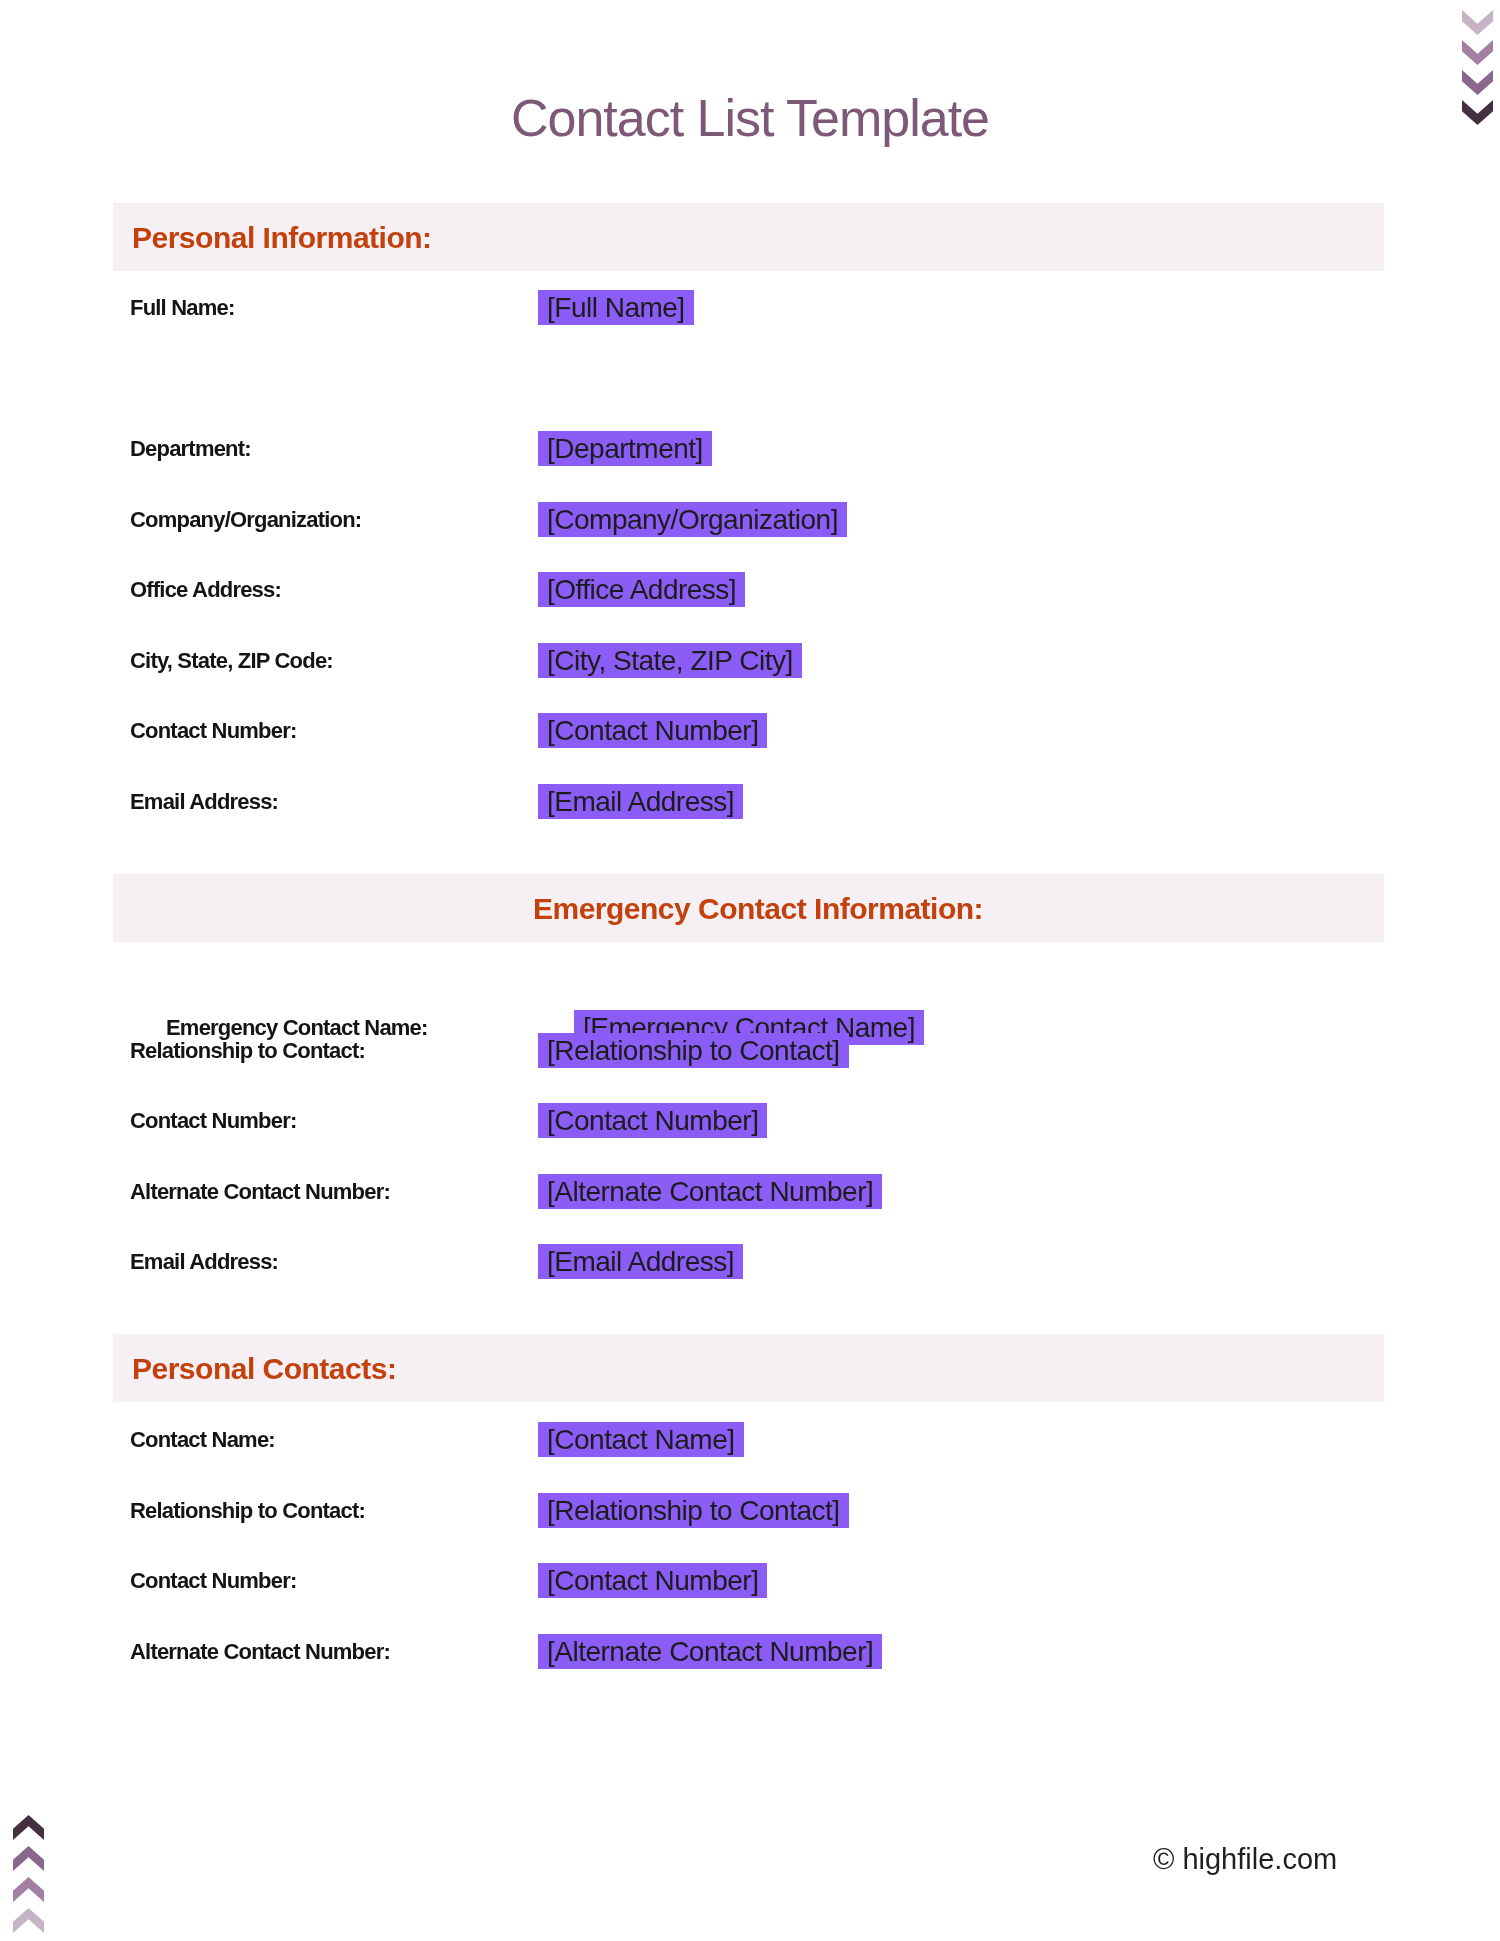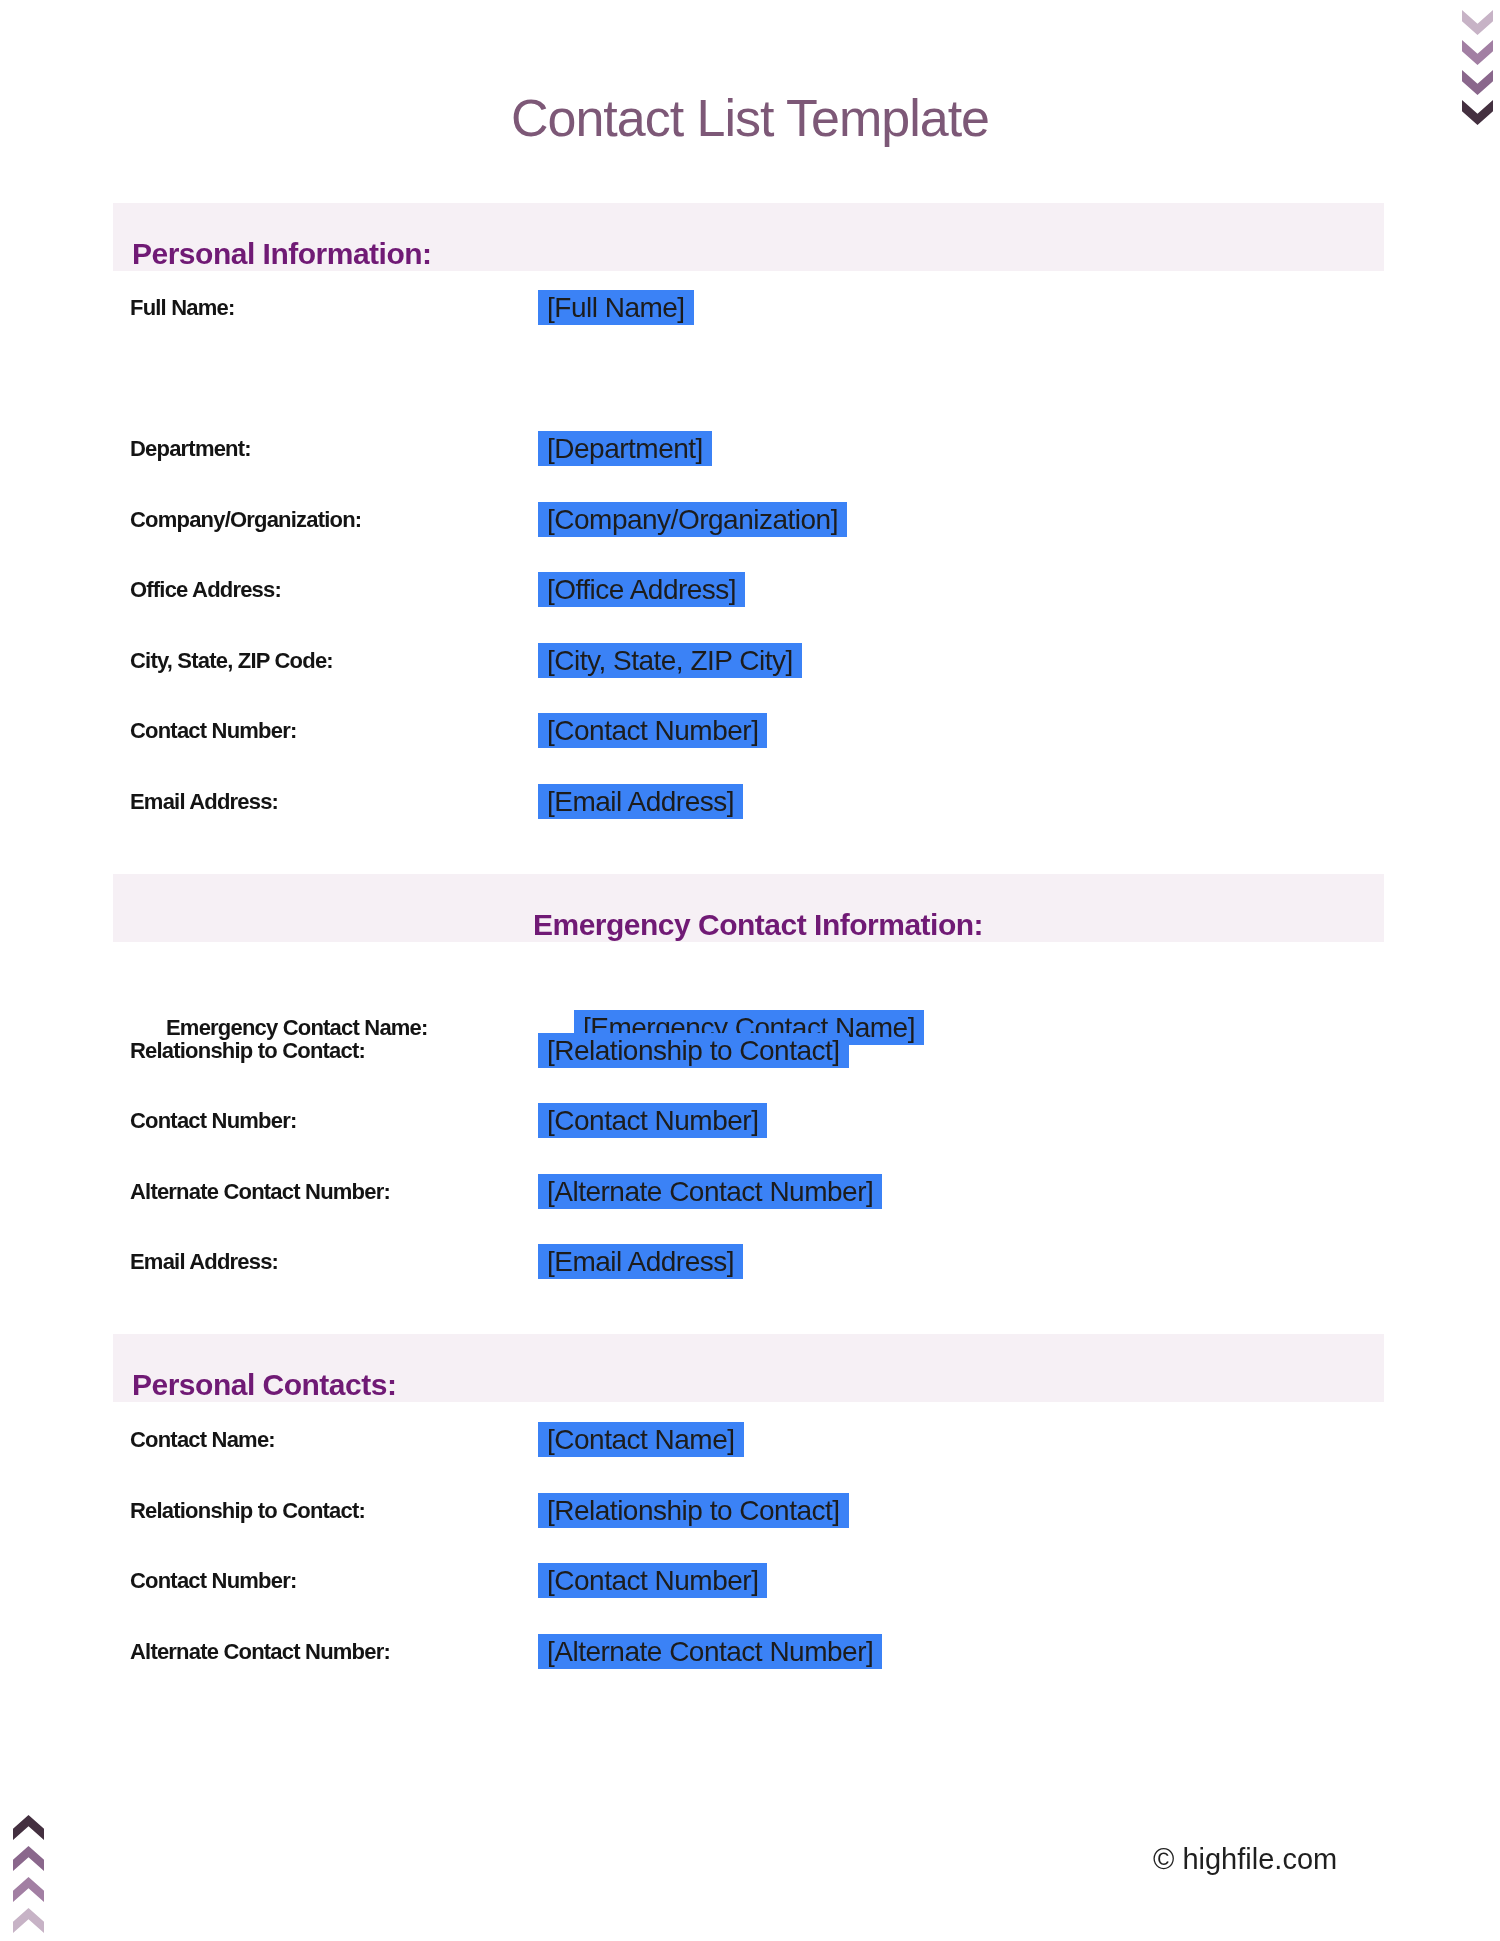--- a/index.html
+++ b/index.html
@@ -29,39 +29,39 @@
   .c-light{background:#c7b3c6;}
   .c-medlight{background:#a27fa3;}
   .c-meddark{background:#8a678c;}
   .c-dark{background:#443040;}
   
   .band{
     position:absolute;left:113px;width:1271px;height:68px;
     background:#f6f0f5;
   }
   .band h2{
-    margin:0;padding:16px 0 0 19px;
+    margin:0;padding:0 0 0 19px;
     line-height:70px;
     font-size:30px;font-weight:bold;
     letter-spacing:-0.5px;
-    color:#701a75;
+    color:#c2410c;
   }
   
   .row{position:absolute;left:0;height:35px;width:1500px;}
   .row .label{
     position:absolute;left:130px;top:0;
     line-height:35px;font-size:22px;font-weight:bold;
     letter-spacing:-0.8px;
     color:#141414;white-space:nowrap;
   }
   .row .value{
     position:absolute;left:538px;top:0;
     line-height:35px;font-size:28px;
     letter-spacing:-0.5px;
-    color:#1c1c1c;background:#3b82f6;
+    color:#1c1c1c;background:#8b5cf6;
     padding:0 9px;white-space:nowrap;
   }
   .footer{
     position:absolute;left:1153px;top:1843px;
     font-size:29px;line-height:32px;color:#1f1f1f;
   }
 </style>
 </head>
 <body>
 

